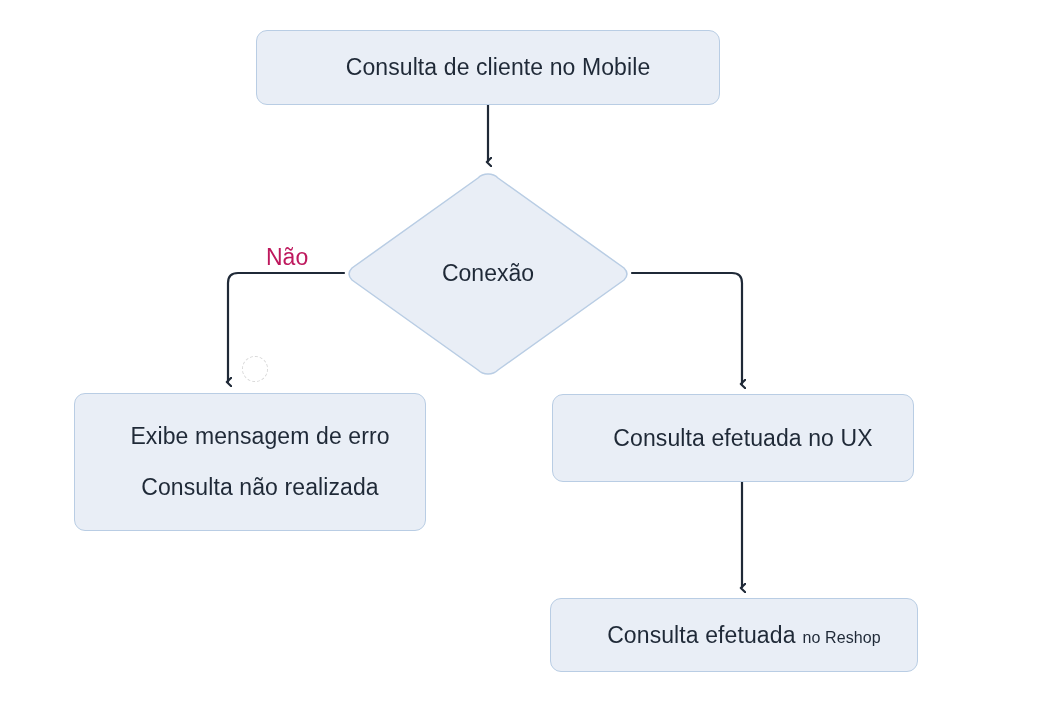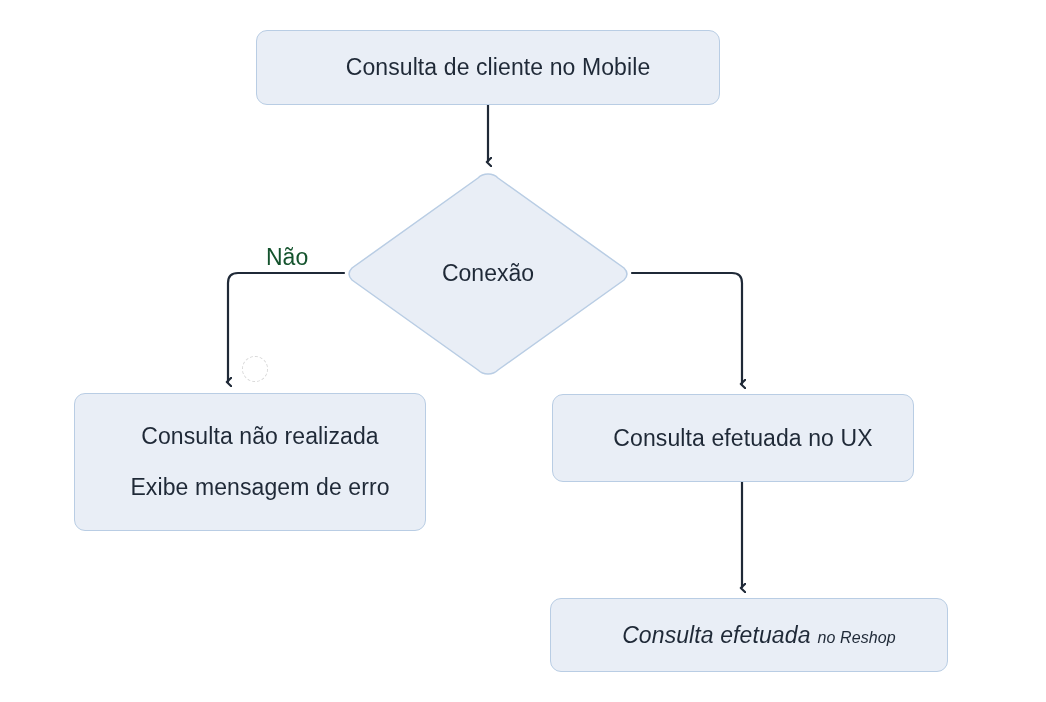--- a/index.html
+++ b/index.html
@@ -58,21 +58,21 @@
     align-items: baseline;
     justify-content: center;
     gap: 7px;
     white-space: nowrap;
   }
 
   
   #node-start   { left: 256px; top: 30px;  width: 464px; height: 75px; }
   #node-error   { left: 74px;  top: 393px; width: 352px; height: 138px; }
   #node-ux      { left: 552px; top: 394px; width: 362px; height: 88px; }
-  #node-reshop  { left: 550px; top: 598px; width: 398px; height: 74px; font-style: italic; }
+  #node-reshop  { left: 550px; top: 598px; width: 368px; height: 74px; }
 
   
   #node-decision {
     position: absolute;
     left: 344px;
     top: 170px;
     width: 288px;
     height: 208px;
     z-index: 2;
   }
@@ -92,21 +92,21 @@
     color: #1f2937;
     font-size: 23px;
     line-height: 1.45;
     text-align: center;
     pointer-events: none;
   }
 
   
   .edge-label {
     position: absolute;
-    color: #14532d;
+    color: #be185d;
     font-size: 23px;
     line-height: 1;
     white-space: nowrap;
     background: #ffffff;
     padding: 0 4px;
     z-index: 3;
   }
   #label-nao { left: 262px; top: 246px; }
 
   
@@ -171,22 +171,22 @@
                Q 138 4 144 4 Z" fill="#e9eef6" stroke="#b9cde4" stroke-width="1.5"></path>
     </svg>
     <div class="diamond-label">
       <span class="node-line">Conexão</span>
     </div>
   </div>
 
   <div class="edge-label" id="label-nao">Não</div>
 
   <div class="node node-two-line" id="node-error">
+    <span class="node-line">Exibe mensagem de erro</span>
     <span class="node-line">Consulta não realizada</span>
-    <span class="node-line">Exibe mensagem de erro</span>
   </div>
 
   <div class="node" id="node-ux">
     <span class="node-line">Consulta efetuada no UX</span>
   </div>
 
   <div class="node" id="node-reshop">
     <span class="node-inline">
       <span class="node-line">Consulta efetuada</span>
       <span class="node-line small">no Reshop</span>

